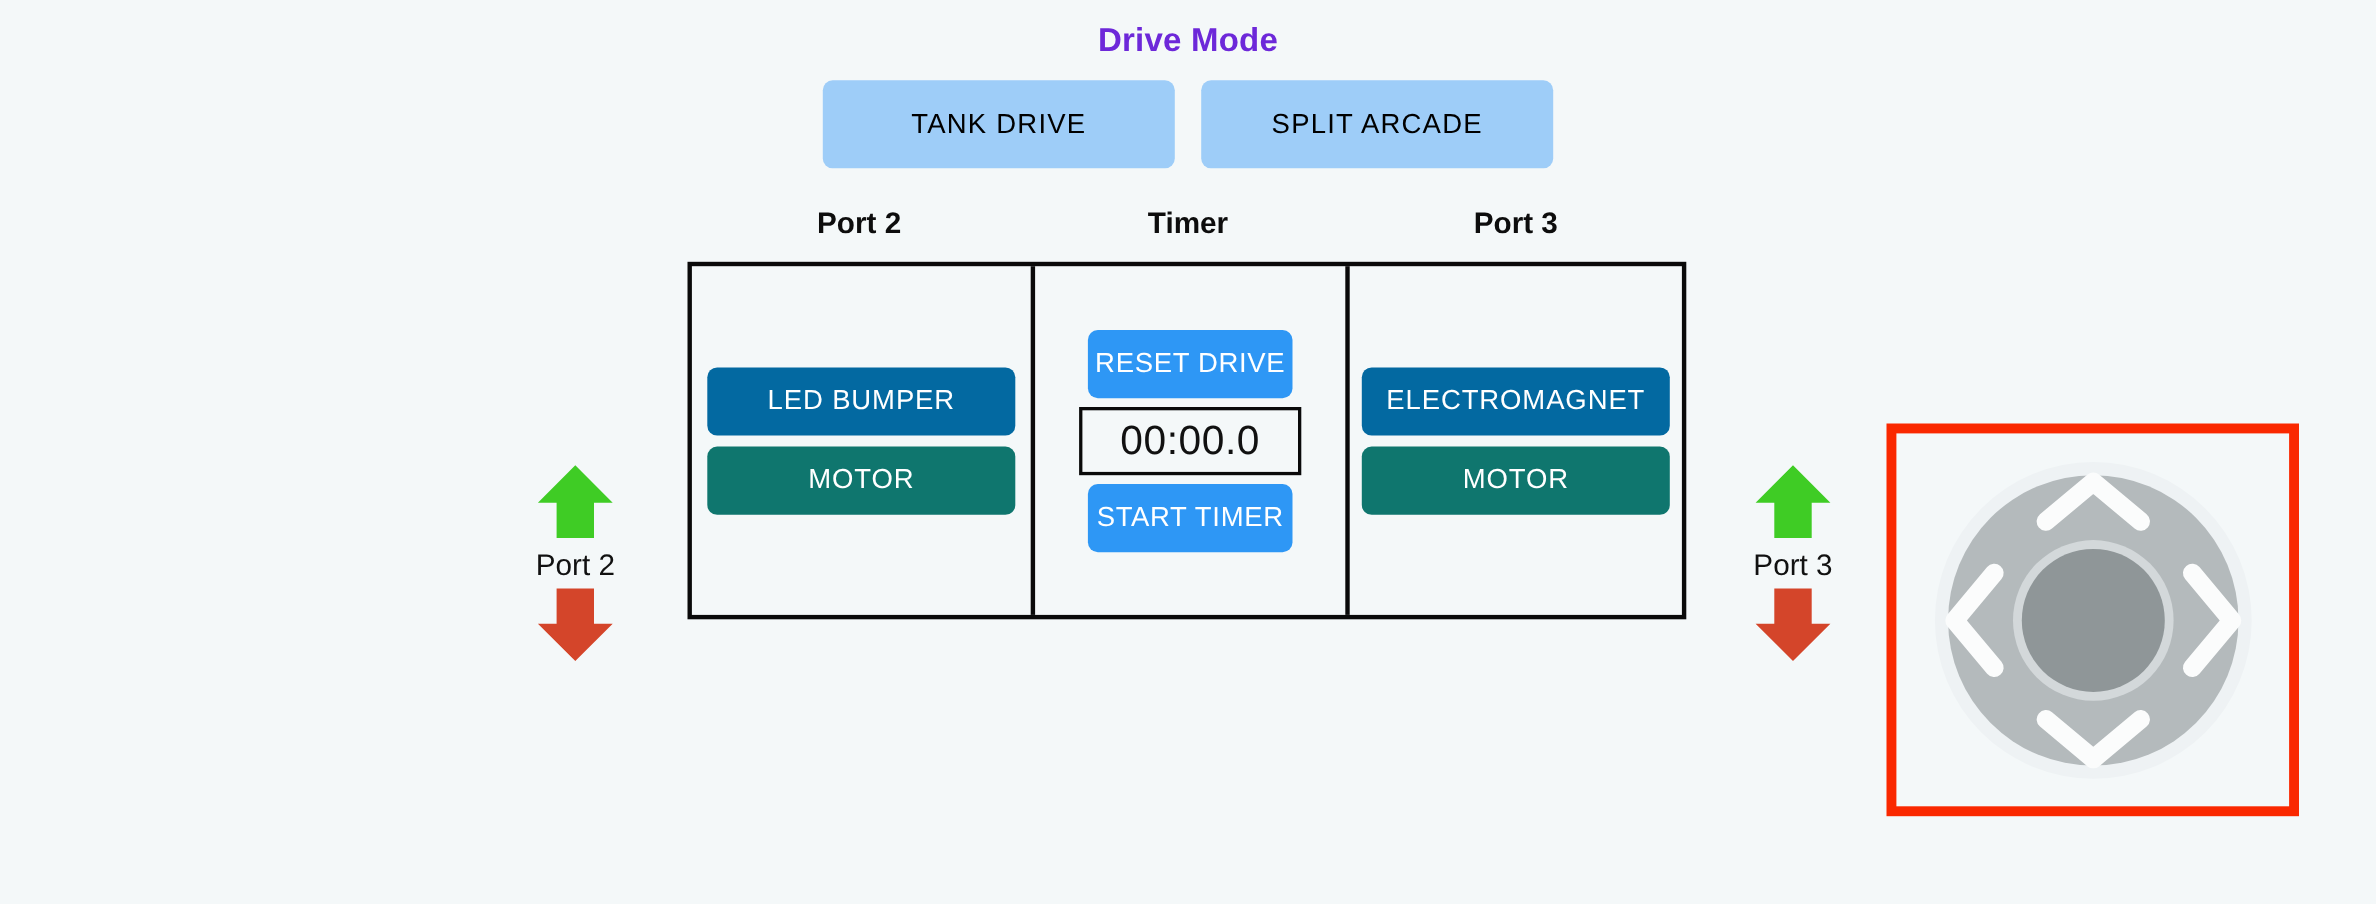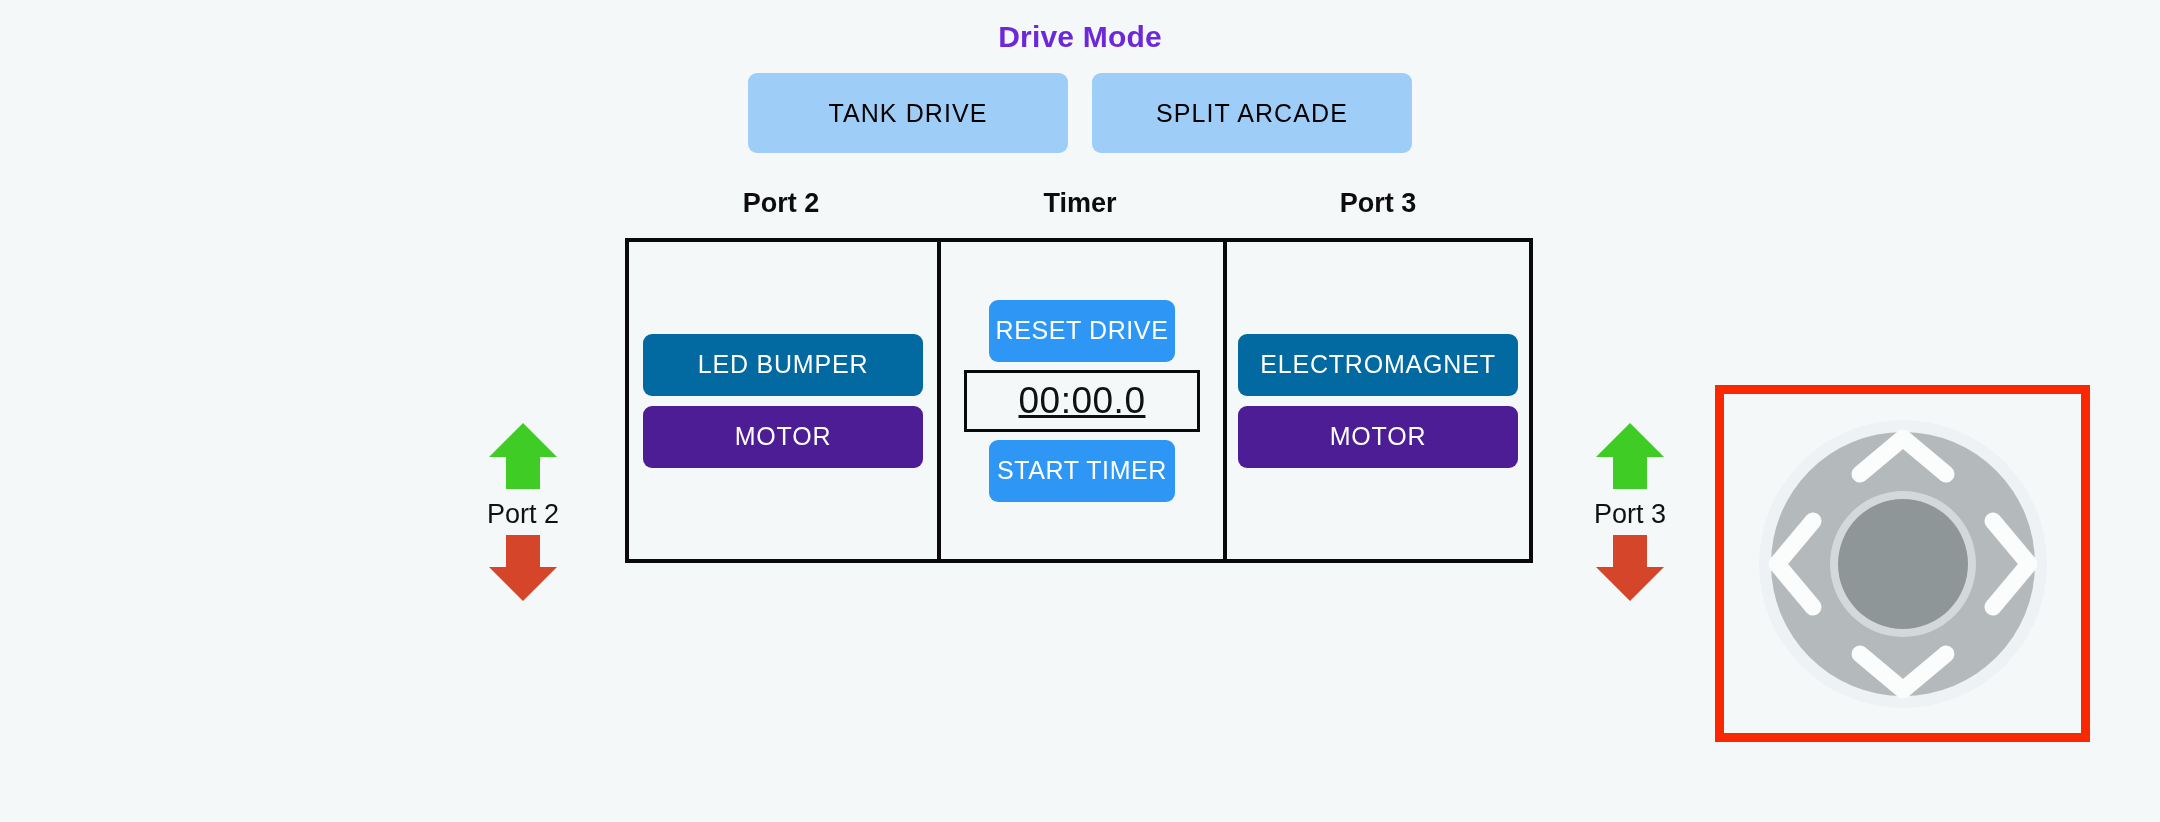--- a/index.html
+++ b/index.html
@@ -115,54 +115,53 @@
     align-items: center;
     justify-content: center;
     font-size: 25px;
     color: #ffffff;
     letter-spacing: 0.8px;
     cursor: pointer;
     font-family: "Liberation Sans", sans-serif;
     padding: 0;
   }
   .device-btn.primary { background: #0369a1; }
-  .device-btn.secondary { background: #4c1d95; }
+  .device-btn.secondary { background: #0f766e; }
   .device-btn + .device-btn { margin-top: 10px; }
 
   
   .timer-btn {
     width: 186px;
     height: 62px;
     border-radius: 9px;
     border: none;
     background: #2e97f5;
     display: flex;
     align-items: center;
     justify-content: center;
     font-size: 25px;
     color: #ffffff;
     letter-spacing: 0.6px;
     cursor: pointer;
     font-family: "Liberation Sans", sans-serif;
     padding: 0;
   }
   #timer-readout {
-    width: 236px;
+    width: 202px;
     height: 62px;
     margin: 8px 0;
     box-sizing: border-box;
     border: 3px solid #0a0a0a;
     background: #f4f8f9;
     display: flex;
     align-items: center;
     justify-content: center;
     font-size: 37px;
     color: #111111;
     letter-spacing: 0.5px;
-    text-decoration: underline;
   }
 
   
   .port-arrows {
     position: absolute;
     width: 130px;
     display: flex;
     flex-direction: column;
     align-items: center;
   }

